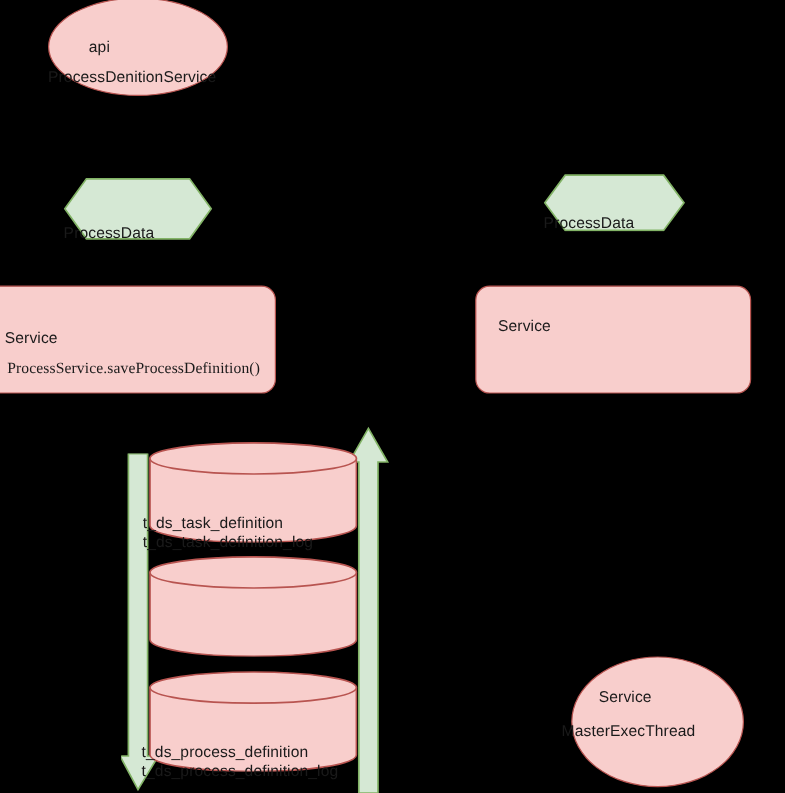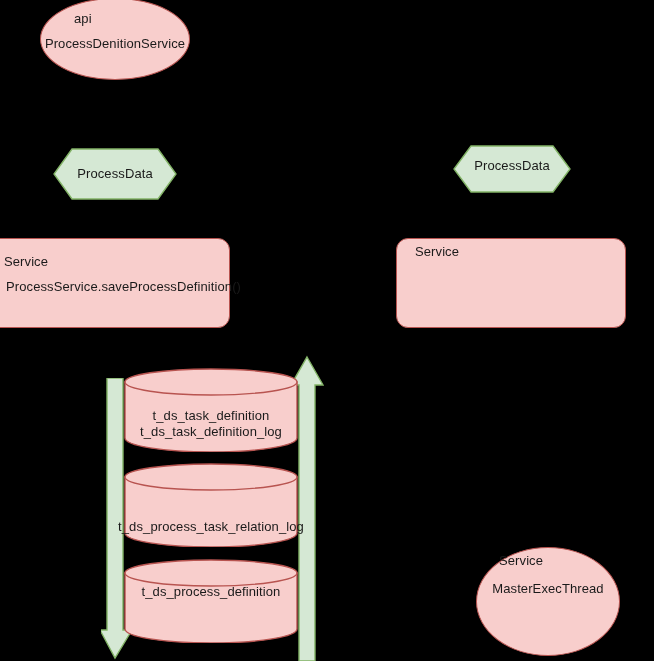--- a/index.html
+++ b/index.html
@@ -22,20 +22,21 @@
     position: absolute;
     box-sizing: border-box;
   }
   .node-label {
     position: absolute;
     white-space: nowrap;
     color: #1a1a1a;
     font-size: 13px;
     line-height: 16px;
     letter-spacing: 0.1px;
+    margin-top: 20px;
   }
 
   
   .ellipse {
     border-radius: 50%;
     background: #f8cecc;
     border: 1.4px solid #b85450;
   }
 
   
@@ -51,21 +52,21 @@
 
   
   .cylinder { position: absolute; }
   .cylinder svg { display: block; }
 
   
   .arrow { position: absolute; }
   .arrow svg { display: block; }
 
   .txt-left   { text-align: left; }
-  .txt-center { text-align: center; }
+  .txt-center { }
 </style>
 </head>
 <body>
 
 <div id="canvas">
 
   <div class="node ellipse" style="left:40px; top:-2px; width:150px; height:82px;">
   </div>
   <div class="node-label txt-left" style="left:74px; top:11px; width:120px;">api</div>
   <div class="node-label txt-center" style="left:40px; top:36px; width:150px;">ProcessDenitionService</div>
@@ -80,21 +81,21 @@
   <div class="hexagon-wrap" style="left:453px; top:145px;">
     <svg width="118" height="48" viewBox="0 0 118 48">
       <polygon points="18,1 100,1 117,24 100,47 18,47 1,24" fill="#d5e8d4" stroke="#82b366" stroke-width="1.4"></polygon>
     </svg>
   </div>
   <div class="node-label txt-center" style="left:453px; top:158px; width:118px;">ProcessData</div>
 
   <div class="node rrect" style="left:-16px; top:238px; width:246px; height:90px;">
   </div>
   <div class="node-label txt-left" style="left:4px; top:254px; width:230px;">Service</div>
-  <div class="node-label txt-left" style="left:6px; top:279px; width:260px;">ProcessService.saveProcessDefinition()</div>
+  <div class="node-label txt-left" style="left:6px; top:279px; width:260px;font-family:Liberation Serif, serif;">ProcessService.saveProcessDefinition()</div>
 
   <div class="node rrect" style="left:396px; top:238px; width:230px; height:90px;">
   </div>
   <div class="node-label txt-left" style="left:415px; top:244px; width:210px;">Service</div>
 
   <div class="arrow" style="left:101px; top:378px;">
     <svg width="34" height="282" viewBox="0 0 34 282">
       <polygon points="6,0 22,0 22,252 31,252 14,280 -1,252 6,252" fill="#d5e8d4" stroke="#82b366" stroke-width="1.4"></polygon>
     </svg>
   </div>
@@ -113,28 +114,28 @@
   </div>
   <div class="node-label txt-center" style="left:119px; top:424px; width:184px;">t_ds_task_definition_log</div>
   <div class="node-label txt-center" style="left:119px; top:408px; width:184px;">t_ds_task_definition</div>
 
   <div class="cylinder" style="left:124px; top:463px;">
     <svg width="174" height="84" viewBox="0 0 174 84">
       <path d="M1,14 L1,70 A86,14 0 0 0 173,70 L173,14 Z" fill="#f8cecc" stroke="#b85450" stroke-width="1.4"></path>
       <ellipse cx="87" cy="14" rx="86" ry="13" fill="#f8cecc" stroke="#b85450" stroke-width="1.4"></ellipse>
     </svg>
   </div>
-  <div class="node-label txt-center" style="left:116px; top:519px; width:190px;">t_ds_process_task_relation_log</div>
 
   <div class="cylinder" style="left:124px; top:559px;">
     <svg width="174" height="84" viewBox="0 0 174 84">
       <path d="M1,14 L1,70 A86,14 0 0 0 173,70 L173,14 Z" fill="#f8cecc" stroke="#b85450" stroke-width="1.4"></path>
       <ellipse cx="87" cy="14" rx="86" ry="13" fill="#f8cecc" stroke="#b85450" stroke-width="1.4"></ellipse>
     </svg>
   </div>
-  <div class="node-label txt-center" style="left:118px; top:584px; width:186px;">t_ds_process_definition</div>
+  <div class="node-label txt-center" style="left:118px; top:599px; width:186px;">t_ds_process_definition</div>
+  <div class="node-label txt-center" style="left:118px; top:615px; width:186px;">t_ds_process_definition_log</div>
 
   <div class="node ellipse" style="left:476px; top:547px; width:144px; height:109px;">
   </div>
   <div class="node-label txt-left" style="left:499px; top:553px; width:120px;">Service</div>
   <div class="node-label txt-center" style="left:468px; top:581px; width:160px;">MasterExecThread</div>
 
 </div>
 
 </body></html>

